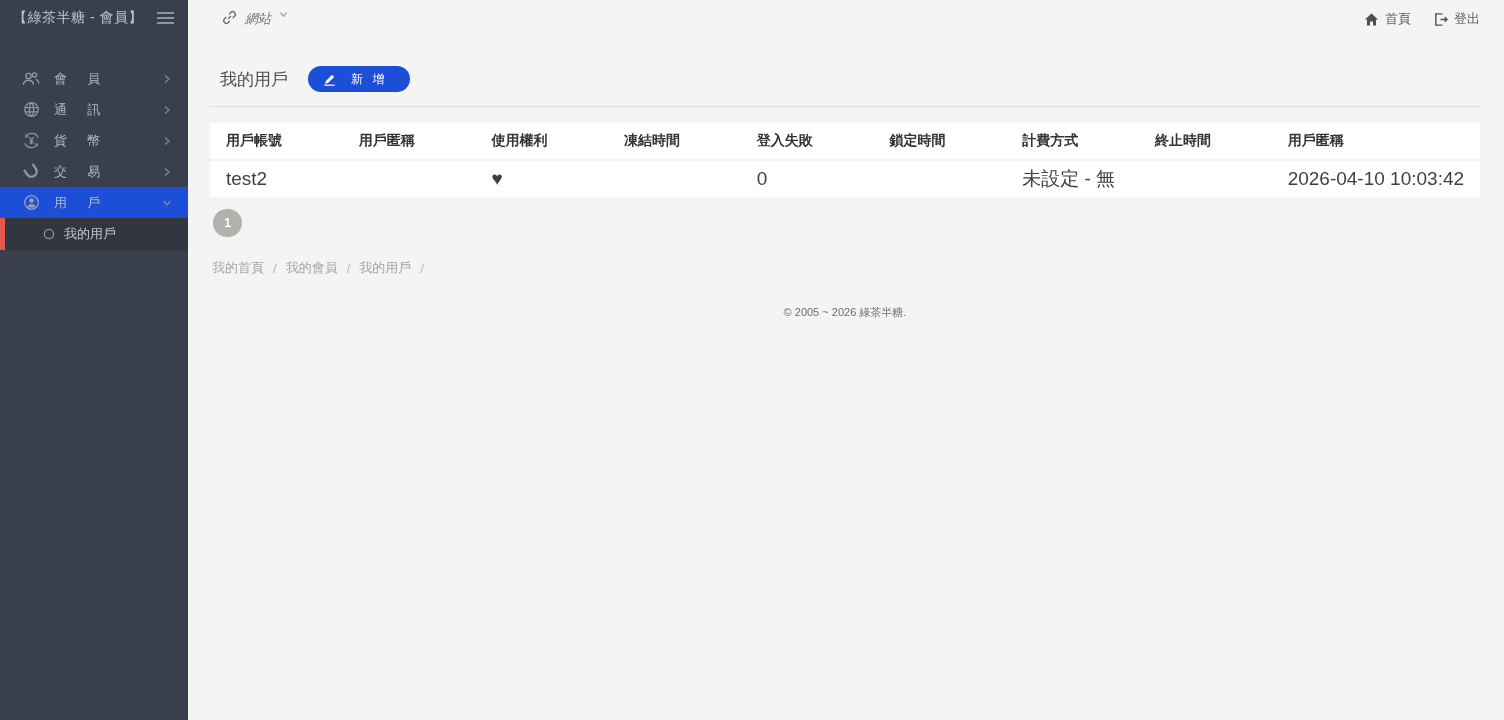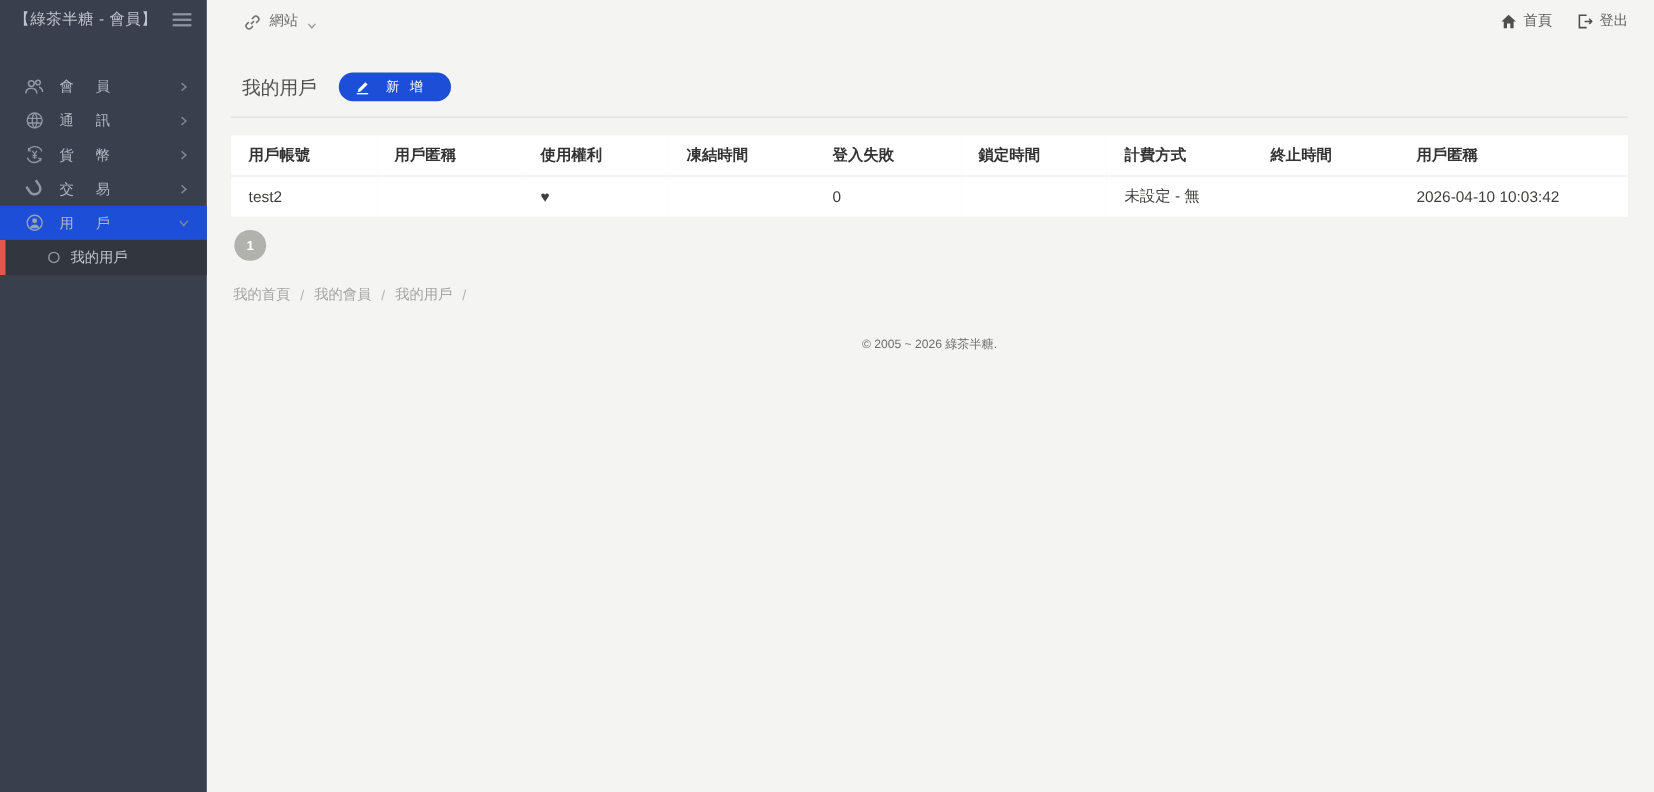--- a/index.html
+++ b/index.html
@@ -58,21 +58,21 @@
   .submenu-label { font-size: 13px; color: #c0c4cc; }
 
   
   .topbar {
     position: absolute; left: 188px; right: 0; top: 0;
     height: 38px;
     display: flex; align-items: center;
     padding: 0 24px 0 34px;
     color: #6f6f6d;
   }
-  .site-menu { display: flex; align-items: flex-end; gap: 8px; cursor: pointer; }
+  .site-menu { display: flex; align-items: flex-start; gap: 8px; cursor: pointer; font-style: italic; }
   .site-label { font-size: 13px; color: #6f6f6d; }
   .topbar-right { margin-left: auto; display: flex; align-items: center; gap: 22px; }
   .topbar-link { display: flex; align-items: center; gap: 6px; cursor: pointer; }
   .topbar-link .lbl { font-size: 13px; color: #5d5d5b; }
 
   
   .content {
     position: absolute; left: 188px; right: 0; top: 38px;
     padding: 0 24px 0 22px;
   }
@@ -115,21 +115,21 @@
     font-size: 14px;
     color: #333;
     font-weight: bold;
     height: 36px;
     padding: 0 6px 0 16px;
     white-space: nowrap;
     font-family: Liberation Mono, monospace;
   }
   table.user-table td {
     background: #fff;
-    font-size: 14px;
+    font-size: 19px;
     color: #3f3f3d;
     height: 36px;
     padding: 0 6px 0 16px;
     white-space: nowrap;
     overflow: hidden;
   }
 
   
   .pagination { margin: 10px 0 0 3px; }
   .page-pill {

